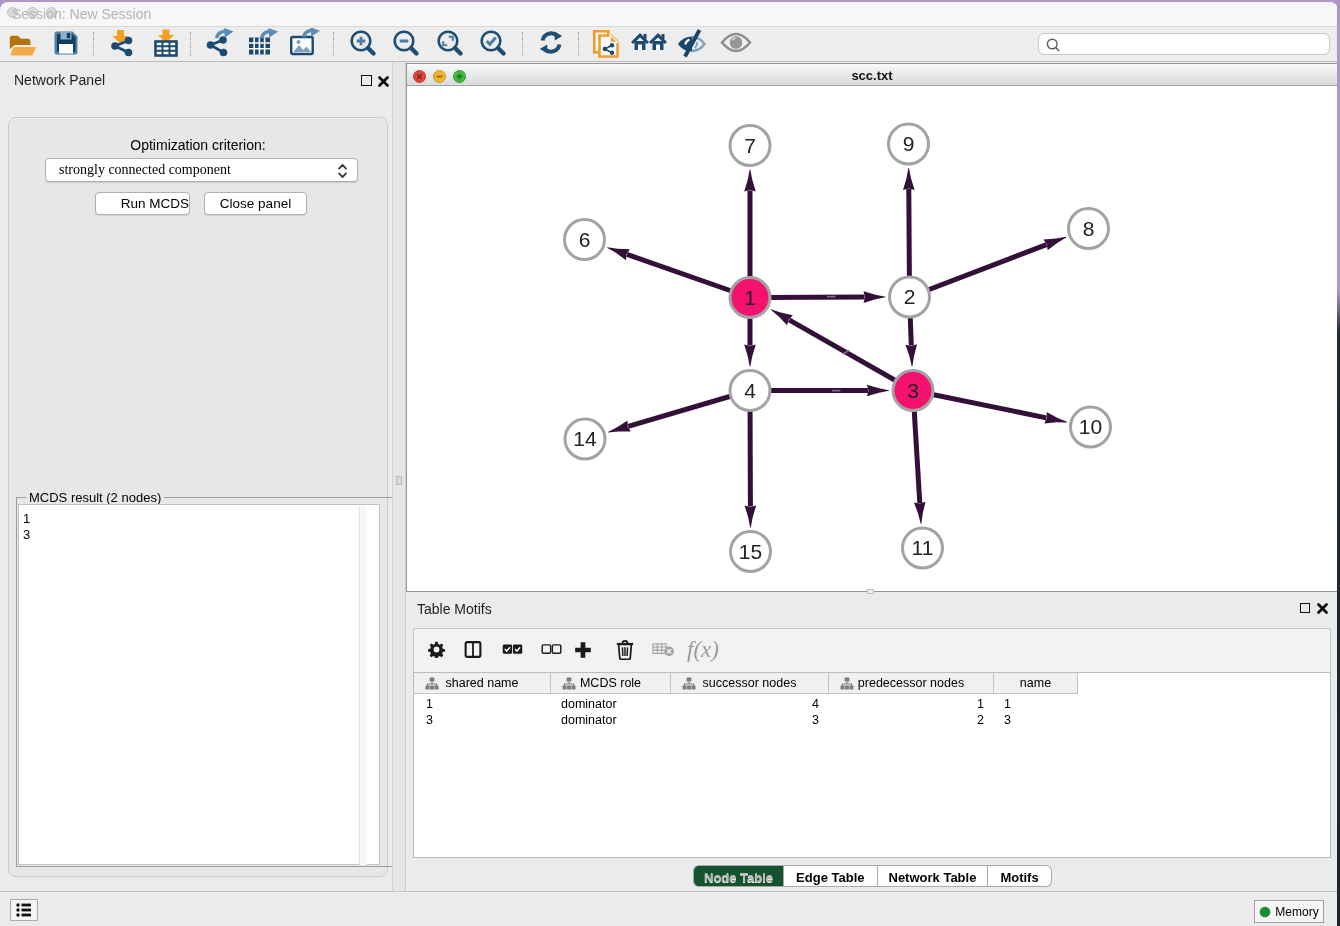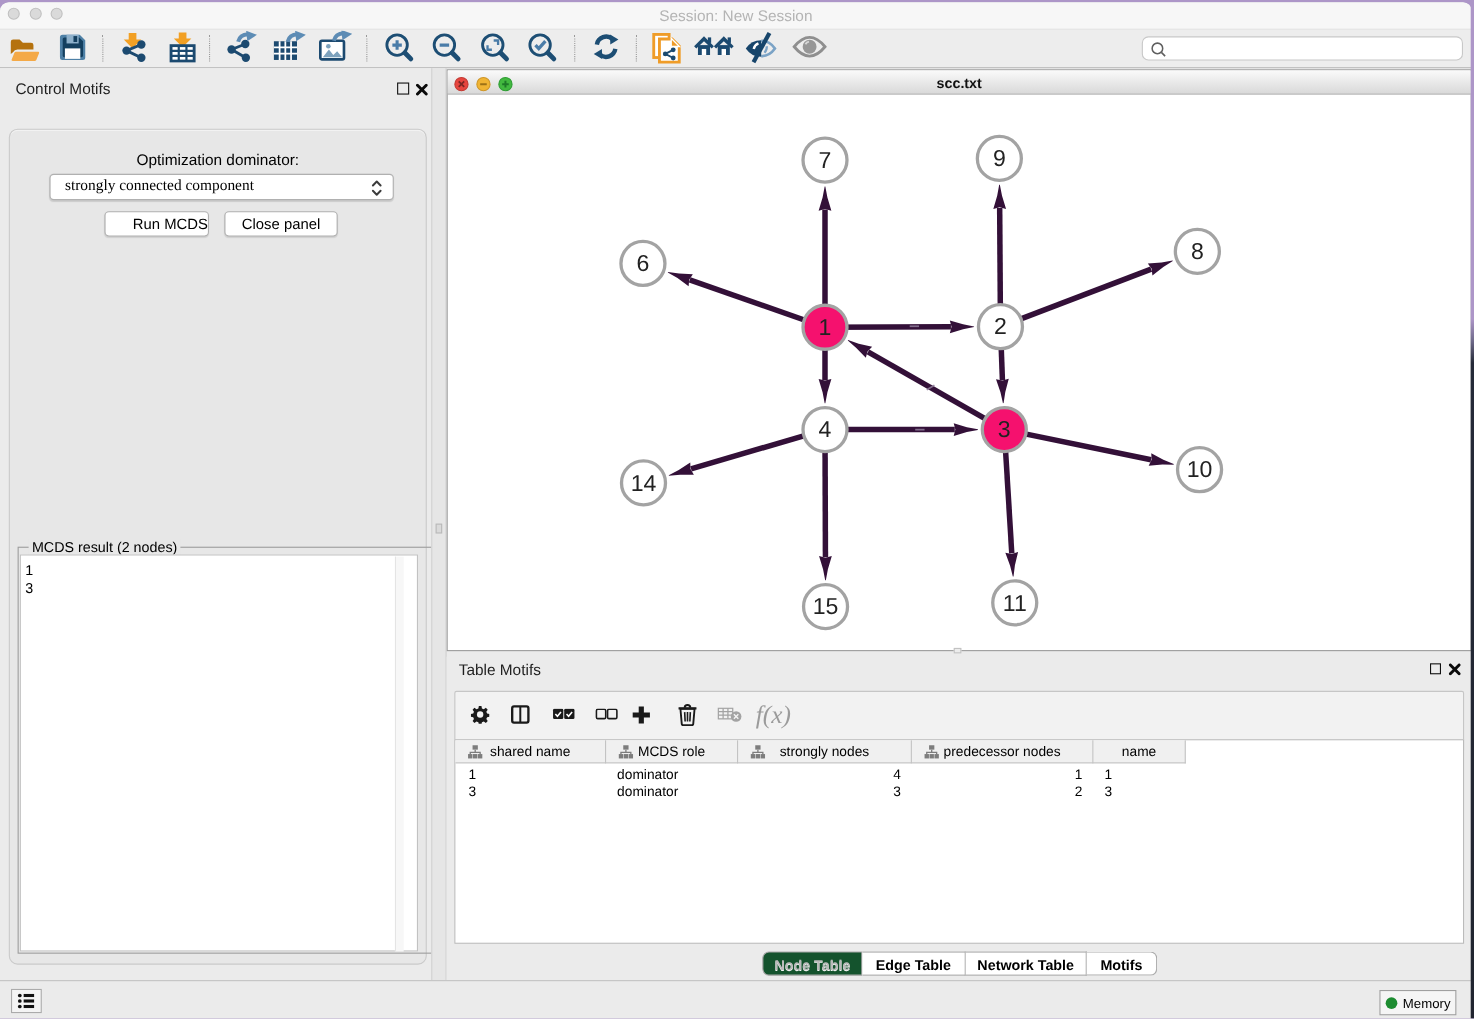--- a/index.html
+++ b/index.html
@@ -2,21 +2,21 @@
 <html><head>
 <meta charset="utf-8">
 <style>
 * { margin:0; padding:0; box-sizing:border-box; }
 html,body { width:1340px; height:926px; overflow:hidden; }
 body { font-family:"Liberation Sans", sans-serif; background:#ad96c8; position:relative; }
 .app { position:absolute; left:0; top:2px; width:1338px; height:924px; background:#ebebeb; border-radius:8px 8px 0 0; overflow:hidden; }
 
 .titlebar { position:absolute; left:0; top:0; width:1338px; height:25px; background:#f7f7f7; border-bottom:1px solid #d8d8d8; border-radius:8px 8px 0 0; }
 .tl { position:absolute; top:5px; width:11px; height:11px; border-radius:50%; background:#dadada; border:1px solid #c0c0c0; }
-.title-txt { position:absolute; top:4px; left:0; width:100%; text-align:center; font-size:14px; color:#b4b4b4; }
+.title-txt { position:absolute; top:4px; left:0; width:100%; text-align:left; font-size:14px; color:#b4b4b4;padding-left:12px; }
 
 .toolbar { position:absolute; left:0; top:25px; width:1338px; height:35px; background:#ededed; border-bottom:1px solid #bdbdbd; }
 .tbi { position:absolute; top:1px; }
 .tbsep { position:absolute; top:5px; height:24px; width:0; border-left:1px dotted #999; }
 .searchbox { position:absolute; left:1038px; top:6px; width:292px; height:22px; background:#fff; border:1px solid #c8c8c8; border-radius:6px; }
 
 .cpanel { position:absolute; left:0; top:60px; width:392px; height:829px; background:#ebebeb; }
 .panel-title { position:absolute; font-size:14px; color:#1f1f1f; }
 .sqicon { position:absolute; width:11px; height:11px; border:1.6px solid #111; background:transparent; }
 .tabrow { position:absolute; top:35px; left:78px; height:21px; display:flex; }
@@ -186,27 +186,27 @@
     </svg>
     <div class="searchbox">
       <svg style="position:absolute; left:7px; top:4px;" width="15" height="15" viewBox="0 0 15 15">
           <circle cx="6.2" cy="6" r="4.8" fill="none" stroke="#5f5f5f" stroke-width="1.4"></circle>
           <path d="M9.8 9.6 l3.4 3.4" stroke="#5f5f5f" stroke-width="1.5"></path>
         </svg>
     </div>
   </div>
 
   <div class="cpanel">
-    <div class="panel-title" style="left:14px; top:10px;">Control Motifs</div>
+    <div class="panel-title" style="left:14px; top:10px;">Network Panel</div>
     <div class="sqicon" style="left:361px; top:13px;"></div>
     <svg class="x1" style="position:absolute; left:378px; top:14px;" width="11" height="11" viewBox="0 0 11 11">
         <path d="M1.5 1.5 L9.5 9.5 M9.5 1.5 L1.5 9.5" stroke="#0a0a0a" stroke-width="2.7" stroke-linecap="round"></path>
       </svg>
     <div class="cp-content">
-      <div class="opt-label">Optimization dominator:</div>
+      <div class="opt-label">Optimization criterion:</div>
       <div class="dropdown">strongly connected component
         <svg style="position:absolute; right:9px; top:4px;" width="11" height="16" viewBox="0 0 11 16">
             <path d="M2 5.6 L5.5 2 L9 5.6 M2 10.4 L5.5 14 L9 10.4" fill="none" stroke="#3c3c3c" stroke-width="1.8" stroke-linecap="round" stroke-linejoin="round"></path>
           </svg>
       </div>
       <div class="btn" style="left:86px; width:95px;text-align:right;">Run MCDS</div>
       <div class="btn" style="left:195px; width:103px;">Close panel</div>
       <div class="fieldset">
         <div class="fieldset-title">MCDS result (2 nodes)</div>
         <div class="resultbox">1<br>3<div class="vsb"></div></div>
@@ -328,21 +328,21 @@
           </g>
         <circle cx="19.5" cy="9.5" r="5.5" fill="#a3a3a3"></circle>
           <path d="M17.2 7.2 l4.6 4.6 M21.8 7.2 l-4.6 4.6" stroke="#f2f2f2" stroke-width="1.5"></path>
       </svg>
       <div style="position:absolute; left:273px; top:8px; font-family:'Liberation Serif',serif; font-style:italic; font-size:23px; color:#9b9b9b;">f(x)</div>
     </div>
     <div class="t-table" id="ttable">
       <div class="thead" style="left:0; width:664px;"></div>
       <div class="thcell" style="left:0; width:137px;">shared name</div>
       <div class="thcell" style="left:137px; width:120px;">MCDS role</div>
-      <div class="thcell" style="left:257px; width:158px;">strongly nodes</div>
+      <div class="thcell" style="left:257px; width:158px;">successor nodes</div>
       <div class="thcell" style="left:415px; width:165px;">predecessor nodes</div>
       <div class="thcell" style="left:580px; width:84px;">name</div>
       <svg class="hico" style="position:absolute; left:11px; top:4px;" width="14" height="13" viewBox="0 0 14 13">
           <g>
             <rect x="4.6" y="0.5" width="4.8" height="4" fill="#7d7d7d"></rect>
             <path d="M7 4.5 v2.5 M2.5 9 v-2 h9 v2" stroke="#7d7d7d" stroke-width="1.2" fill="none"></path>
             <rect x="0.5" y="8.5" width="4" height="4" fill="#7d7d7d"></rect>
             <rect x="9.5" y="8.5" width="4" height="4" fill="#7d7d7d"></rect>
             <rect x="5" y="8.5" width="4" height="4" fill="#7d7d7d"></rect>
           </g>

